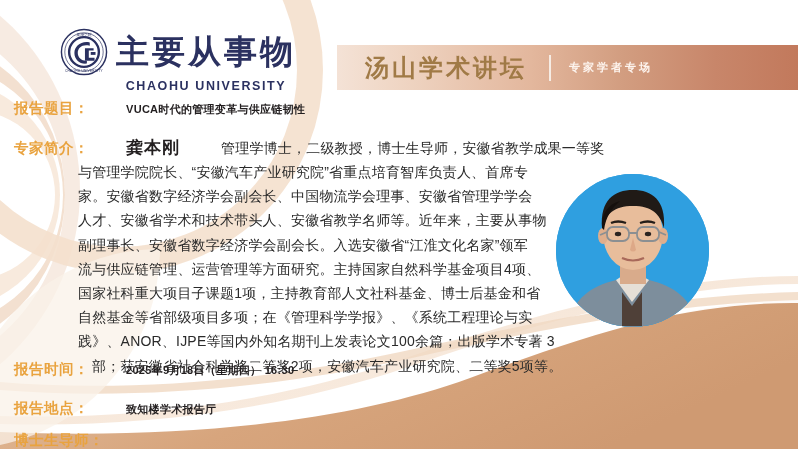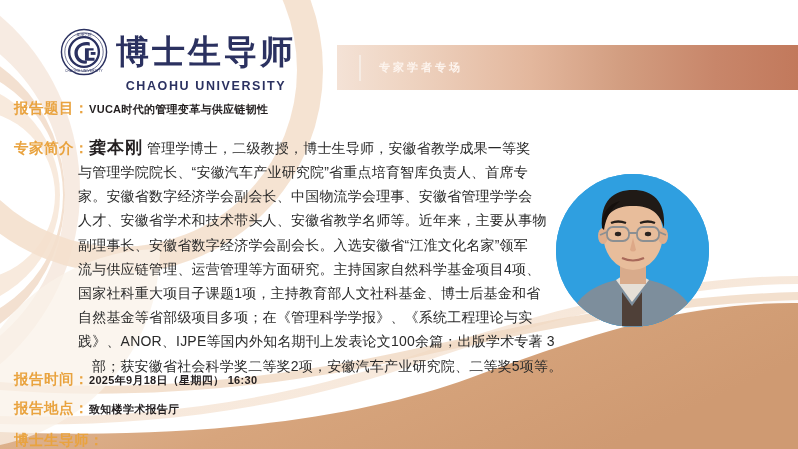--- a/index.html
+++ b/index.html
@@ -83,38 +83,39 @@
     color: #fdf4ee;
     letter-spacing: 3px;
   }
 
   
   .row {
     position: absolute;
     display: flex;
     align-items: baseline;
     white-space: nowrap;
+    gap: 37px;
   }
   .label {
     color: #e9a33f;
     font-size: 14.5px;
     font-weight: 700;
     letter-spacing: 0.5px;
     flex: 0 0 auto;
   }
   .value-bold {
     color: #231f20;
     font-size: 11px;
     font-weight: 700;
     letter-spacing: 0.3px;
   }
 
   #row-title { left: 14px; top: 99px; }
   #row-bio   { left: 14px; top: 136px; }
-  #row-time  { left: 14px; top: 370px; }
+  #row-time  { left: 14px; top: 360px; }
   #row-place { left: 14px; top: 399px; }
   #row-host  { left: 14px; top: 431px; }
 
   .bio-name {
     color: #231f20;
     font-size: 17px;
     font-weight: 700;
     letter-spacing: 1px;
     margin-right: 4px;
   }
@@ -207,26 +208,27 @@
         <svg class="seal" viewBox="0 0 100 100">
           <circle cx="50" cy="50" r="47" fill="none" stroke="#2b3160" stroke-width="3"></circle>
           <circle cx="50" cy="50" r="40" fill="none" stroke="#2b3160" stroke-width="1.4"></circle>
           <circle cx="50" cy="50" r="31" fill="none" stroke="#2b3160" stroke-width="5"></circle>
           <path d="M 62 30 C 44 26 30 38 30 52 C 30 66 42 76 56 74 L 56 68 C 46 69 37 62 37 52 C 37 41 47 33 62 37 Z" fill="#2b3160"></path>
           <path d="M 52 42 L 70 42 L 70 47 L 60 47 L 60 62 L 72 62 L 72 68 L 52 68 Z" fill="#2b3160"></path>
           <path d="M 64 50 L 74 50 L 74 56 L 64 56 Z" fill="#2b3160"></path>
           <text x="50" y="17" font-size="8" fill="#2b3160" text-anchor="middle" font-family="Liberation Serif, serif">巢湖学院</text>
           <text x="50" y="92" font-size="6.5" fill="#2b3160" text-anchor="middle" font-family="Liberation Sans, sans-serif" letter-spacing="0.6">CHAOHU UNIVERSITY</text>
         </svg>
-        <div class="uni-cn">博士生导师</div>
+        <div class="uni-cn">主要从事物</div>
       </div>
       <div class="uni-en">CHAOHU  UNIVERSITY</div>
     </div>
 
     <div class="banner">
+      <span class="banner-main">汤山学术讲坛</span>
       <span class="banner-divider"></span>
       <span class="banner-sub">专家学者专场</span>
     </div>
   </div>
 
   <div class="row" id="row-title">
     <span class="label">报告题目：</span>
     <span class="value-bold">VUCA时代的管理变革与供应链韧性</span>
   </div>
 

